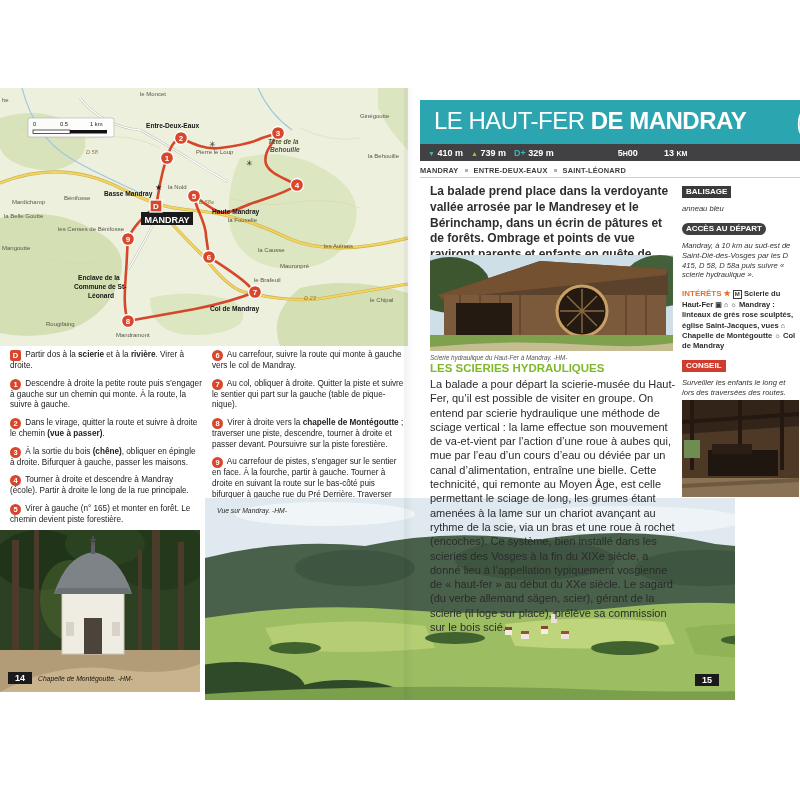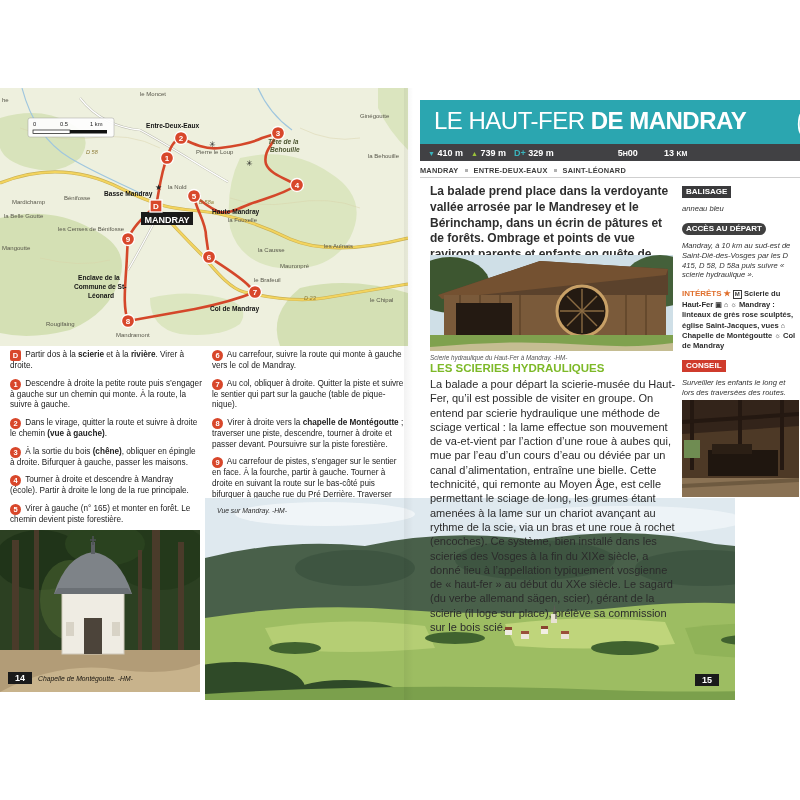--- a/index.html
+++ b/index.html
@@ -192,21 +192,21 @@
         <circle cx="128" cy="233" r="6.5" class="mk"></circle>
         <text x="128" y="235.8" class="mkt">8</text>
         <circle cx="128" cy="151" r="6.5" class="mk"></circle>
         <text x="128" y="153.8" class="mkt">9</text>
       </g>
   </svg>
 
   <div id="dir-col-1" class="dir-col">
       <p class="dir"><span class="dnum dsq">D</span><span> Partir dos à la <b>scierie</b> et à la <b>rivière</b>. Virer à droite.</span></p>
       <p class="dir"><span class="dnum">1</span><span> Descendre à droite la petite route puis s’engager à gauche sur un chemin qui monte. À la route, la suivre à gauche.</span></p>
-      <p class="dir"><span class="dnum">2</span><span> Dans le virage, quitter la route et suivre à droite le chemin <b>(vue à gauche)</b>.</span></p>
+      <p class="dir"><span class="dnum">2</span><span> Dans le virage, quitter la route et suivre à droite le chemin <b>(vue à passer)</b>.</span></p>
       <p class="dir"><span class="dnum">3</span><span> À la sortie du bois <b>(chêne)</b>, obliquer en épingle à droite. Bifurquer à gauche, passer les maisons.</span></p>
       <p class="dir"><span class="dnum">4</span><span> Tourner à droite et descendre à Mandray (école). Partir à droite le long de la rue principale.</span></p>
       <p class="dir"><span class="dnum">5</span><span> Virer à gauche (n° 165) et monter en forêt. Le chemin devient piste forestière.</span></p>
     </div>
   <div id="dir-col-2" class="dir-col">
       <p class="dir"><span class="dnum">6</span><span> Au carrefour, suivre la route qui monte à gauche vers le col de Mandray.</span></p>
       <p class="dir"><span class="dnum">7</span><span> Au col, obliquer à droite. Quitter la piste et suivre le sentier qui part sur la gauche (table de pique-nique).</span></p>
       <p class="dir"><span class="dnum">8</span><span> Virer à droite vers la <b>chapelle de Montégoutte</b> ; traverser une piste, descendre, tourner à droite et passer devant. Poursuivre sur la piste forestière.</span></p>
       <p class="dir"><span class="dnum">9</span><span> Au carrefour de pistes, s’engager sur le sentier en face. À la fourche, partir à gauche. Tourner à droite en suivant la route sur le bas-côté puis bifurquer à gauche rue du Pré Derrière. Traverser prudemment la D 58a et continuer en face. Obliquer à droite route du Pré Gérard et retrouver la scierie.</span></p>
     </div>

